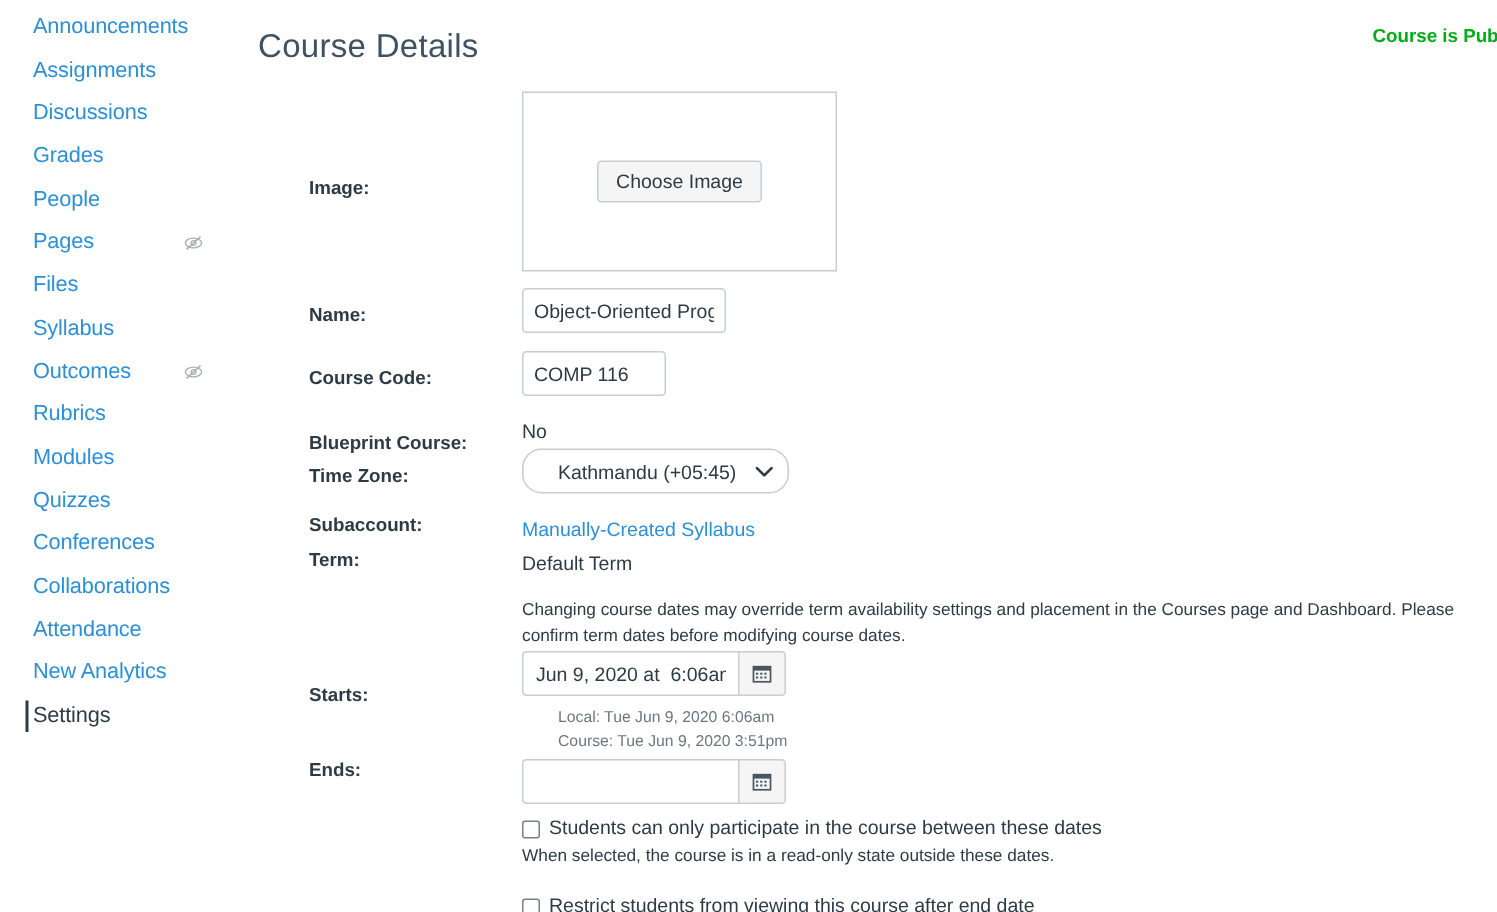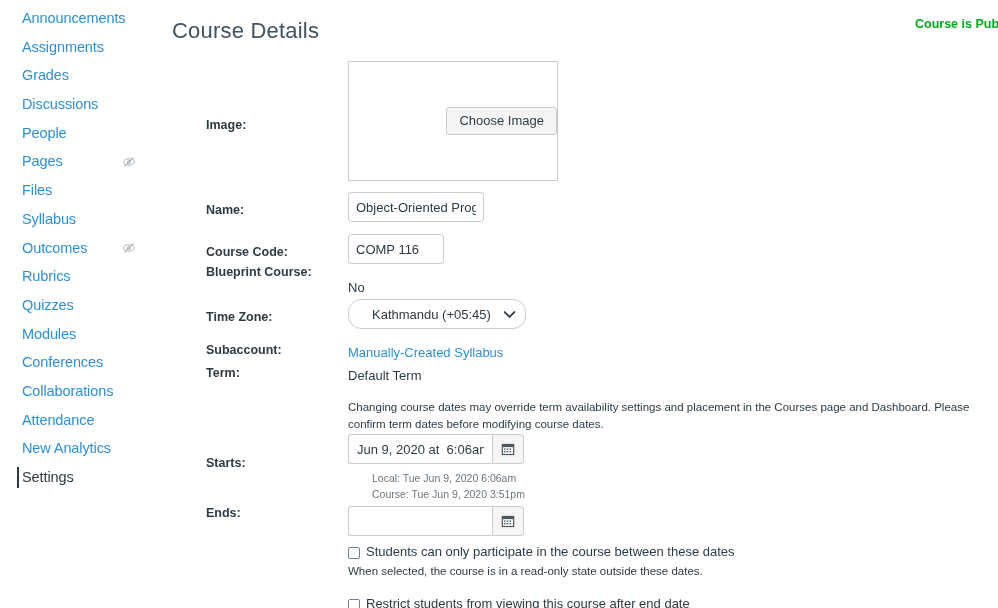--- a/index.html
+++ b/index.html
@@ -60,21 +60,21 @@
   a.f-link {
     position: absolute; left: 188px;
     font-size: 13px; color: #2D8FD5; text-decoration: none; white-space: nowrap;
   }
 
   
   #image-box {
     position: absolute; left: 188px; top: 61px;
     width: 210px; height: 120px;
     border: 1px solid #C7CDD1; background: #fff;
-    display: flex; align-items: center; justify-content: flex-end;
+    display: flex; align-items: center; justify-content: center;
   }
   #choose-image-btn {
     font-family: "Liberation Sans", sans-serif;
     font-size: 13px; color: #2D3B45;
     background: #f5f5f5;
     border: 1px solid #C7CDD1; border-radius: 3px;
     padding: 6px 12px; cursor: pointer;
     line-height: 1.1;
   }
 
@@ -154,24 +154,24 @@
 <div id="page">
 
   <nav id="course-nav">
       <a href="#" class="nav-item">
         <span class="nav-label">Announcements</span>
       </a>
       <a href="#" class="nav-item">
         <span class="nav-label">Assignments</span>
       </a>
       <a href="#" class="nav-item">
+        <span class="nav-label">Discussions</span>
+      </a>
+      <a href="#" class="nav-item">
         <span class="nav-label">Grades</span>
-      </a>
-      <a href="#" class="nav-item">
-        <span class="nav-label">Discussions</span>
       </a>
       <a href="#" class="nav-item">
         <span class="nav-label">People</span>
       </a>
       <a href="#" class="nav-item">
         <span class="nav-label">Pages</span>
         <svg class="eye-hidden" viewBox="0 0 18 18">
   <ellipse cx="9" cy="9" rx="7" ry="4.2" fill="none" stroke="#9aa3aa" stroke-width="1.2"></ellipse>
   <circle cx="9" cy="9" r="2" fill="none" stroke="#9aa3aa" stroke-width="1.2"></circle>
   <line x1="3" y1="14.5" x2="15" y2="3.5" stroke="#9aa3aa" stroke-width="1.3"></line>
@@ -188,24 +188,24 @@
         <svg class="eye-hidden" viewBox="0 0 18 18">
   <ellipse cx="9" cy="9" rx="7" ry="4.2" fill="none" stroke="#9aa3aa" stroke-width="1.2"></ellipse>
   <circle cx="9" cy="9" r="2" fill="none" stroke="#9aa3aa" stroke-width="1.2"></circle>
   <line x1="3" y1="14.5" x2="15" y2="3.5" stroke="#9aa3aa" stroke-width="1.3"></line>
 </svg>
       </a>
       <a href="#" class="nav-item">
         <span class="nav-label">Rubrics</span>
       </a>
       <a href="#" class="nav-item">
+        <span class="nav-label">Modules</span>
+      </a>
+      <a href="#" class="nav-item">
         <span class="nav-label">Quizzes</span>
-      </a>
-      <a href="#" class="nav-item">
-        <span class="nav-label">Modules</span>
       </a>
       <a href="#" class="nav-item">
         <span class="nav-label">Conferences</span>
       </a>
       <a href="#" class="nav-item">
         <span class="nav-label">Collaborations</span>
       </a>
       <a href="#" class="nav-item">
         <span class="nav-label">Attendance</span>
       </a>
@@ -226,21 +226,21 @@
     <div id="image-box">
       <button id="choose-image-btn">Choose Image</button>
     </div>
 
     <div class="f-label" style="top:203px">Name:</div>
     <input id="name-input" class="text-field" type="text" value="Object-Oriented Programming" style="">
 
     <div class="f-label" style="top:245px">Course Code:</div>
     <input id="code-input" class="text-field" type="text" value="COMP 116" style="">
 
-    <div class="f-label" style="top:265px">Blueprint Course:</div>
+    <div class="f-label" style="top:288px">Blueprint Course:</div>
     <div class="f-value" style="top:280px">No</div>
 
     <div class="f-label" style="top:310px">Time Zone:</div>
     <select id="timezone-select"><option>Kathmandu (+05:45)</option></select>
     <svg class="select-chevron" width="13" height="13" viewBox="0 0 16 16">
       <path d="M2 5 L8 11 L14 5" stroke="#2D3B45" stroke-width="2.2" fill="none" stroke-linecap="round" stroke-linejoin="round"></path>
     </svg>
 
     <div class="f-label" style="top:343px">Subaccount:</div>
     <a href="#" class="f-link" style="top:345px">Manually-Created Syllabus</a>

